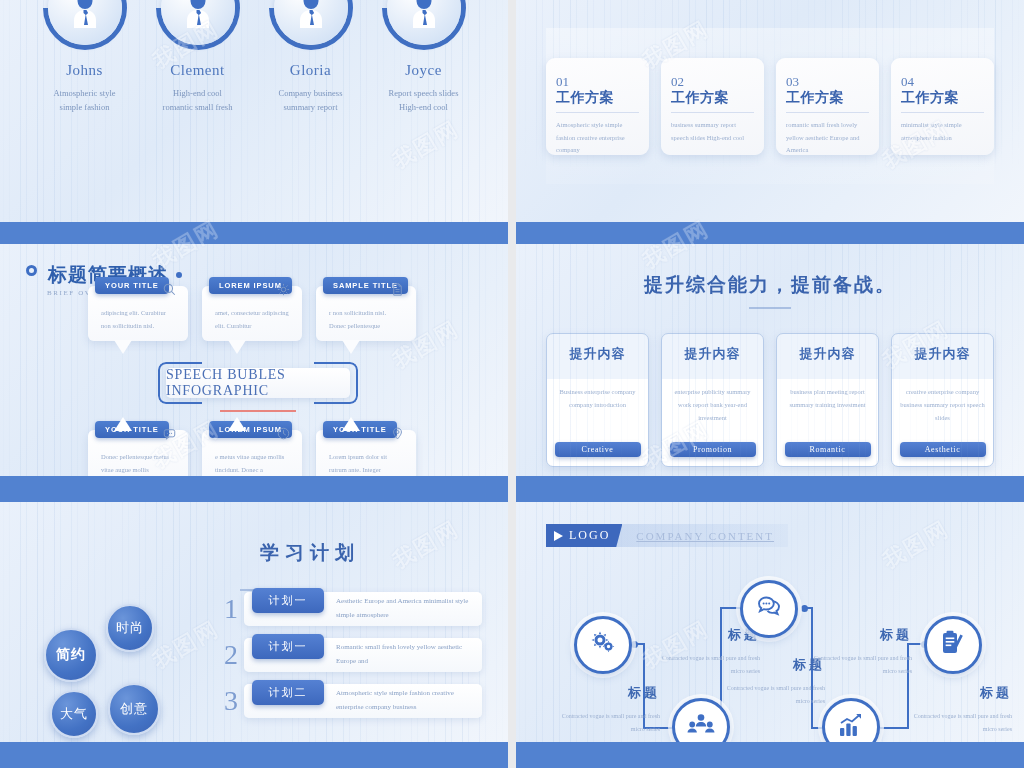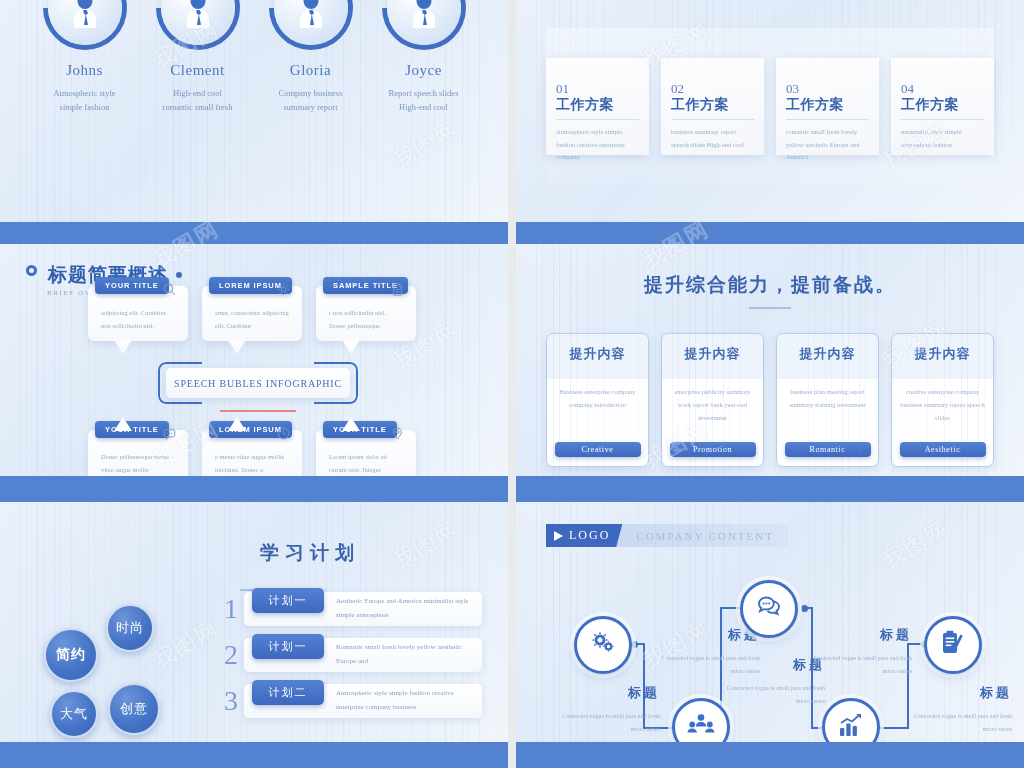--- a/index.html
+++ b/index.html
@@ -73,23 +73,23 @@
   .member-name { font-size: 15px; color: #4f77bd; letter-spacing: .5px; margin-bottom: 7px; }
   .member-desc { font-size: 8.5px; color: #7d96be; line-height: 1.65; }
 
   
   .panel2-inner { position: absolute; left: 30px; right: 30px; top: 28px; bottom: 60px;
                   background: linear-gradient(180deg, rgba(255,255,255,.38), rgba(255,255,255,.10)); }
   .numcards { display: flex; gap: 12px; padding: 30px 0 0 0; justify-content: center; }
   .numcard {
     width: 106px; height: 97px;
     background: linear-gradient(170deg,#fdfdfe,#f4f6fa);
-    border-radius: 0;
+    border-radius: 9px;
     box-shadow: 0 3px 9px rgba(110,140,190,.22);
-    padding: 24px 10px;
+    padding: 17px 10px;
   }
   .numcard .num { font-size: 13px; color: #5b7fbe; line-height: 1.1; }
   .numcard .cn { font-size: 14px; font-weight: bold; color: #3a63ad;
                  font-family: "Liberation Sans", sans-serif; letter-spacing: .5px;
                  padding-bottom: 5px; border-bottom: 1px solid #d5def0; margin-bottom: 6px; }
   .numcard .body { font-size: 6.5px; color: #9cb0d0; line-height: 1.9; }
 
   
   .p3-head { position: absolute; left: 26px; top: 18px; }
   .p3-head .dot { display: inline-block; width: 11px; height: 11px; border-radius: 50%;
@@ -117,21 +117,21 @@
   .bub-body { font-size: 6.5px; color: #97abcb; line-height: 2.0; }
 
   .p3-center { position: absolute; left: 158px; top: 118px; width: 200px; height: 42px; }
   .p3-center .brk { position: absolute; inset: 0; border: 2px solid #3f6fc4; border-radius: 8px;
                     -webkit-mask-image: linear-gradient(90deg,#000 0 22%, transparent 22% 78%, #000 78% 100%);
                     mask-image: linear-gradient(90deg,#000 0 22%, transparent 22% 78%, #000 78% 100%); }
   .p3-center .pill { position: absolute; left: 8px; right: 8px; top: 6px; bottom: 6px;
                      background: linear-gradient(180deg,#ffffff,#f3f6fb); border-radius: 5px;
                      box-shadow: 0 2px 6px rgba(110,140,190,.22);
                      display:flex; align-items:center; justify-content:center;
-                     font-size: 10px; color:#4a6fb5; letter-spacing: .8px; }
+                     font-size: 14px; color:#4a6fb5; letter-spacing: .8px; }
   .p3-center .uline { position: absolute; left: 62px; width: 76px; bottom: -8px; height: 2px; background:#e8857f; }
 
   
   .p4-title { text-align: center; padding-top: 28px; font-size: 19px; font-weight: bold;
               color: #3a63ad; font-family: "Liberation Sans", sans-serif; letter-spacing: 2px; }
   .p4-rule { width: 42px; height: 2px; background: #a9bfe2; margin: 9px auto 0; }
   .abcards { display: flex; gap: 12px; justify-content: center; margin-top: 24px; }
   .abcard { width: 103px; height: 134px; border: 1px solid #b9cdea; border-radius: 7px;
             background: linear-gradient(180deg,#eef4fc 0 34%, #ffffff 34% 100%);
             box-shadow: 0 3px 8px rgba(110,140,190,.18);
@@ -175,21 +175,21 @@
               font-family:"Liberation Sans", sans-serif; letter-spacing: 2px; }
   .plan-text { margin-left: 92px; font-size: 7px; color:#8ba2c6; line-height: 1.95; }
 
   
   .p6-logo { position:absolute; left: 30px; top: 22px; display:flex; align-items:center;
              background: linear-gradient(90deg, rgba(110,150,215,.30), rgba(110,150,215,.06)); }
   .p6-logo .tab { background:#3d68bd; color:#fff; font-size: 12px; letter-spacing: 2px;
                   padding: 4px 12px 4px 8px; display:flex; align-items:center; gap: 6px;
                   clip-path: polygon(0 0, 100% 0, 92% 100%, 0 100%); }
   .p6-logo .tri { width:0;height:0;border-left:9px solid #fff;border-top:5px solid transparent;border-bottom:5px solid transparent; }
-  .p6-logo .co { font-size: 11px; color:#a9bcdc; letter-spacing: 2px; padding: 0 14px; }
+  .p6-logo .co { font-size: 11px; color:#a9bcdc; letter-spacing: 2px; padding: 0 14px; text-decoration: underline; }
   .flow { position:absolute; left: 0; right: 0; top: 54px; bottom: 30px; }
   .fnode { position:absolute; width: 58px; height: 58px; border-radius: 50%;
            background:#fff; border: 3px solid #3f6fc4;
            box-shadow: 0 3px 8px rgba(90,130,190,.30), 0 0 0 4px rgba(255,255,255,.75);
            display:flex; align-items:center; justify-content:center; color:#3f6fc4; }
   .flabel { position:absolute; text-align:right; width: 110px; }
   .flabel .t { font-size: 13px; color:#3f69b2; font-family:"Liberation Sans", sans-serif;
                font-weight: bold; letter-spacing: 3px; margin-bottom: 8px; }
   .flabel .d { font-size: 6px; color:#9db1d1; line-height: 2.2; }
   .fdot { position:absolute; width: 7px; height: 7px; border-radius:50%; background:#3f6fc4; }

